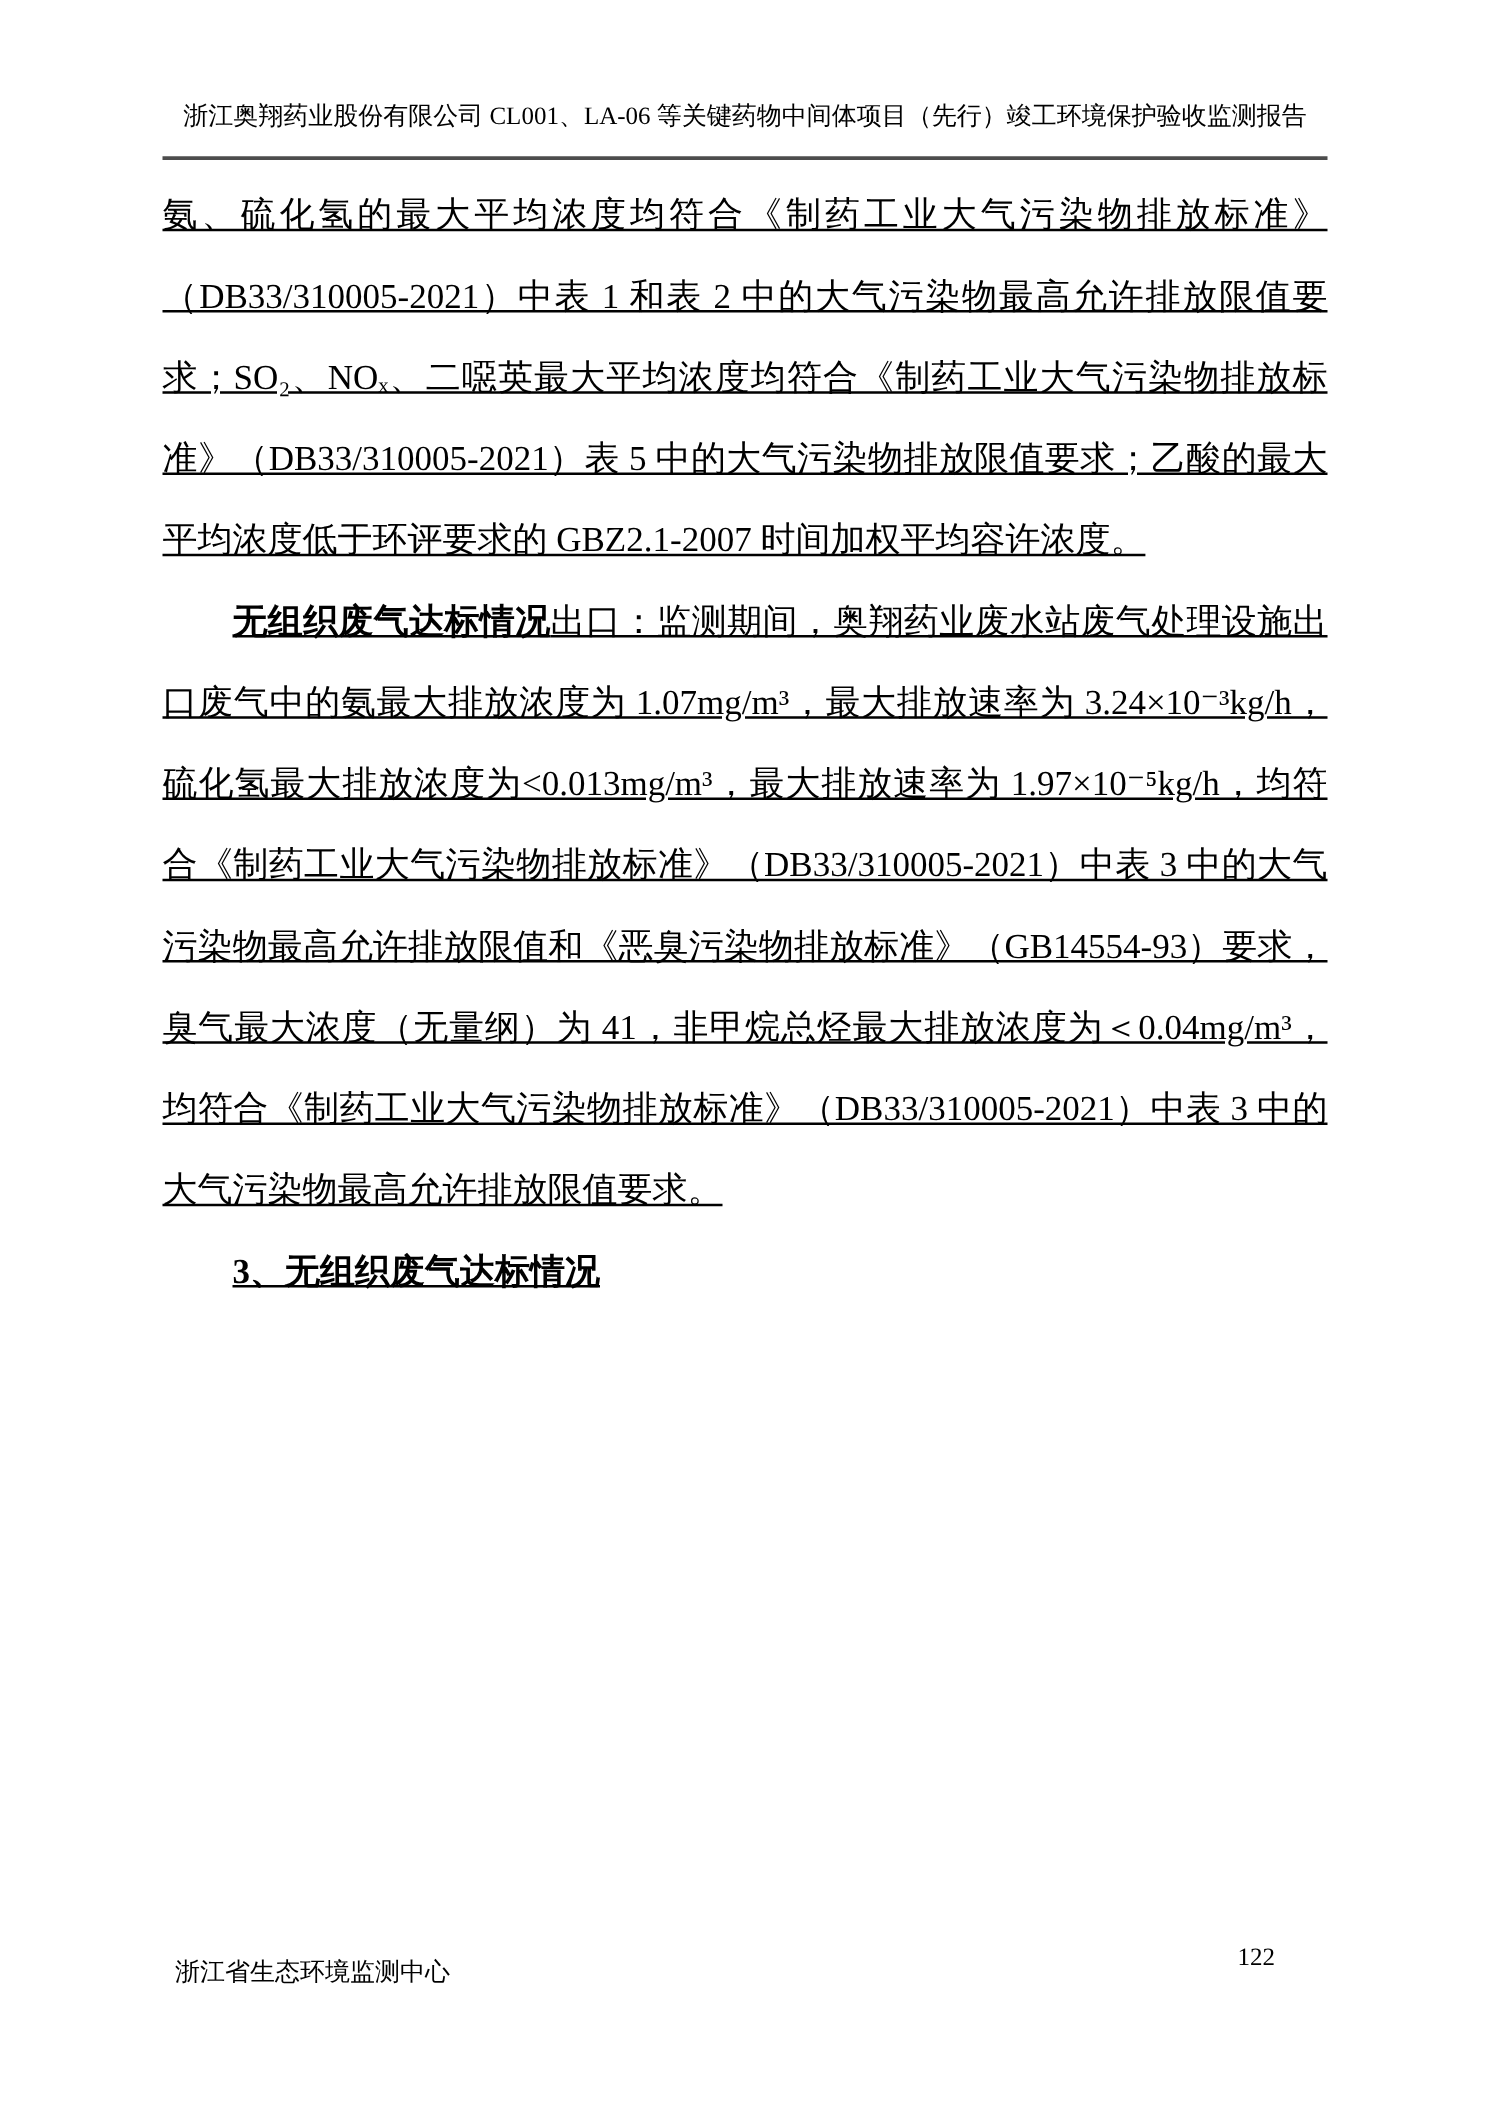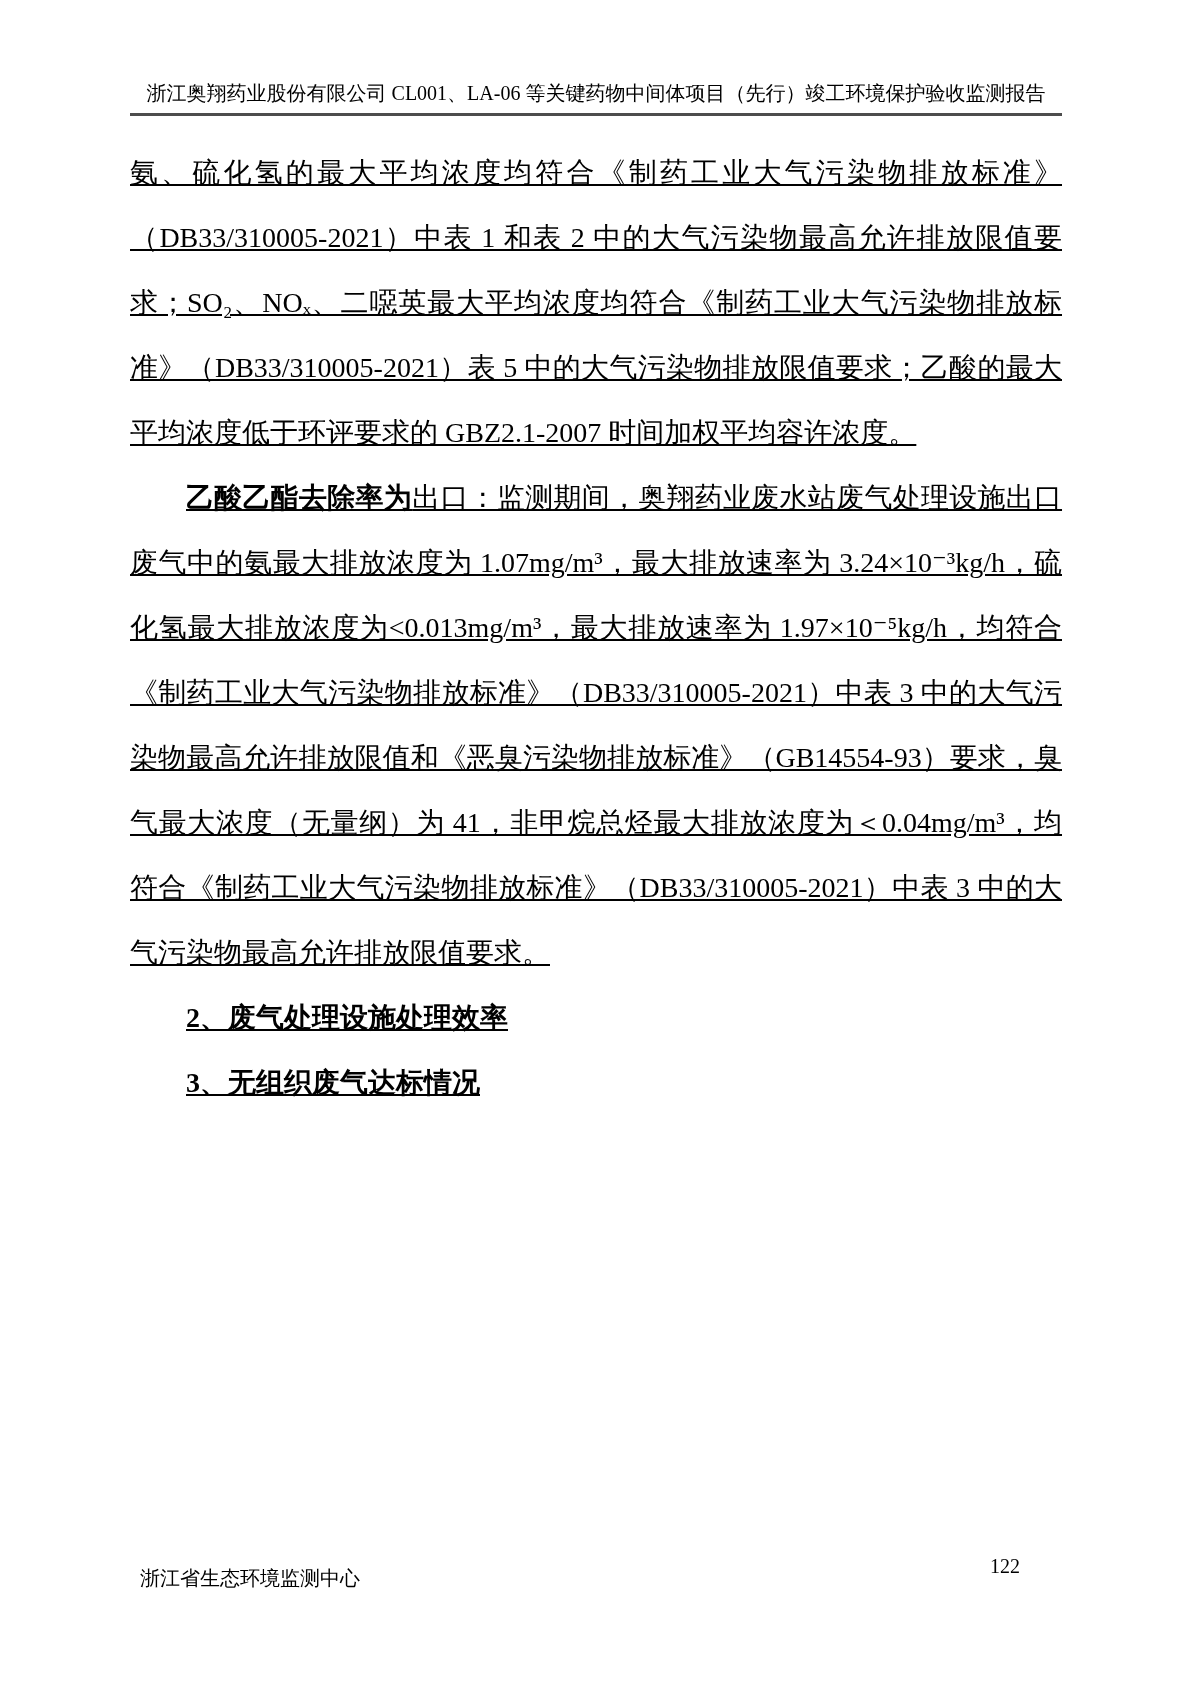--- a/index.html
+++ b/index.html
@@ -17,21 +17,21 @@
     overflow: hidden;
   }
   .header {
     position: absolute;
     top: 80px;
     left: 130px;
     width: 932px;
     text-align: center;
     font-size: 20px;
     line-height: 26px;
-    padding-bottom: 7px;
+    padding-bottom: 19px;
     border-bottom: 3px solid #4d4d4d;
     white-space: nowrap;
   }
   .body-area {
     position: absolute;
     top: 140px;
     left: 130px;
     width: 932px;
     font-size: 28px;
     line-height: 65px;
@@ -83,23 +83,22 @@
 <div class="page">
 
   <header class="header">
     <span>浙江奥翔药业股份有限公司 CL001、LA-06 等关键药物中间体项目（先行）竣工环境保护验收监测报告</span>
   </header>
 
   <main class="body-area">
 
     <p>氨、硫化氢的最大平均浓度均符合《制药工业大气污染物排放标准》（DB33/310005-2021）中表 1 和表 2 中的大气污染物最高允许排放限值要求；SO₂、NOₓ、二噁英最大平均浓度均符合《制药工业大气污染物排放标准》（DB33/310005-2021）表 5 中的大气污染物排放限值要求；乙酸的最大平均浓度低于环评要求的 GBZ2.1-2007 时间加权平均容许浓度。</p>
 
-    <p class="indent"><span class="bold-lead">乙酸乙酯去除率为</span><span>出口：监测期间，奥翔药业废水站废气处理设施出口废气中的氨最大排放浓度为 1.07mg/m³，最大排放速率为 3.24×10⁻³kg/h，硫化氢最大排放浓度为&lt;0.013mg/m³，最大排放速率为 1.97×10⁻⁵kg/h，均符合《制药工业大气污染物排放标准》（DB33/310005-2021）中表 3 中的大气污染物最高允许排放限值和《恶臭污染物排放标准》（GB14554-93）要求，臭气最大浓度（无量纲）为 41，非甲烷总烃最大排放浓度为＜0.04mg/m³，均符合《制药工业大气污染物排放标准》（DB33/310005-2021）中表 3 中的大气污染物最高允许排放限值要求。</span></p>
+    <p class="indent"><span class="bold-lead">无组织废气达标情况</span><span>出口：监测期间，奥翔药业废水站废气处理设施出口废气中的氨最大排放浓度为 1.07mg/m³，最大排放速率为 3.24×10⁻³kg/h，硫化氢最大排放浓度为&lt;0.013mg/m³，最大排放速率为 1.97×10⁻⁵kg/h，均符合《制药工业大气污染物排放标准》（DB33/310005-2021）中表 3 中的大气污染物最高允许排放限值和《恶臭污染物排放标准》（GB14554-93）要求，臭气最大浓度（无量纲）为 41，非甲烷总烃最大排放浓度为＜0.04mg/m³，均符合《制药工业大气污染物排放标准》（DB33/310005-2021）中表 3 中的大气污染物最高允许排放限值要求。</span></p>
 
-    <h2 class="heading">2、废气处理设施处理效率</h2>
 
 
     <h2 class="heading">3、无组织废气达标情况</h2>
 
 
   </main>
 
   <footer class="footer">
     <span class="footer-org">浙江省生态环境监测中心</span>
     <span class="footer-pagenum">122</span>

